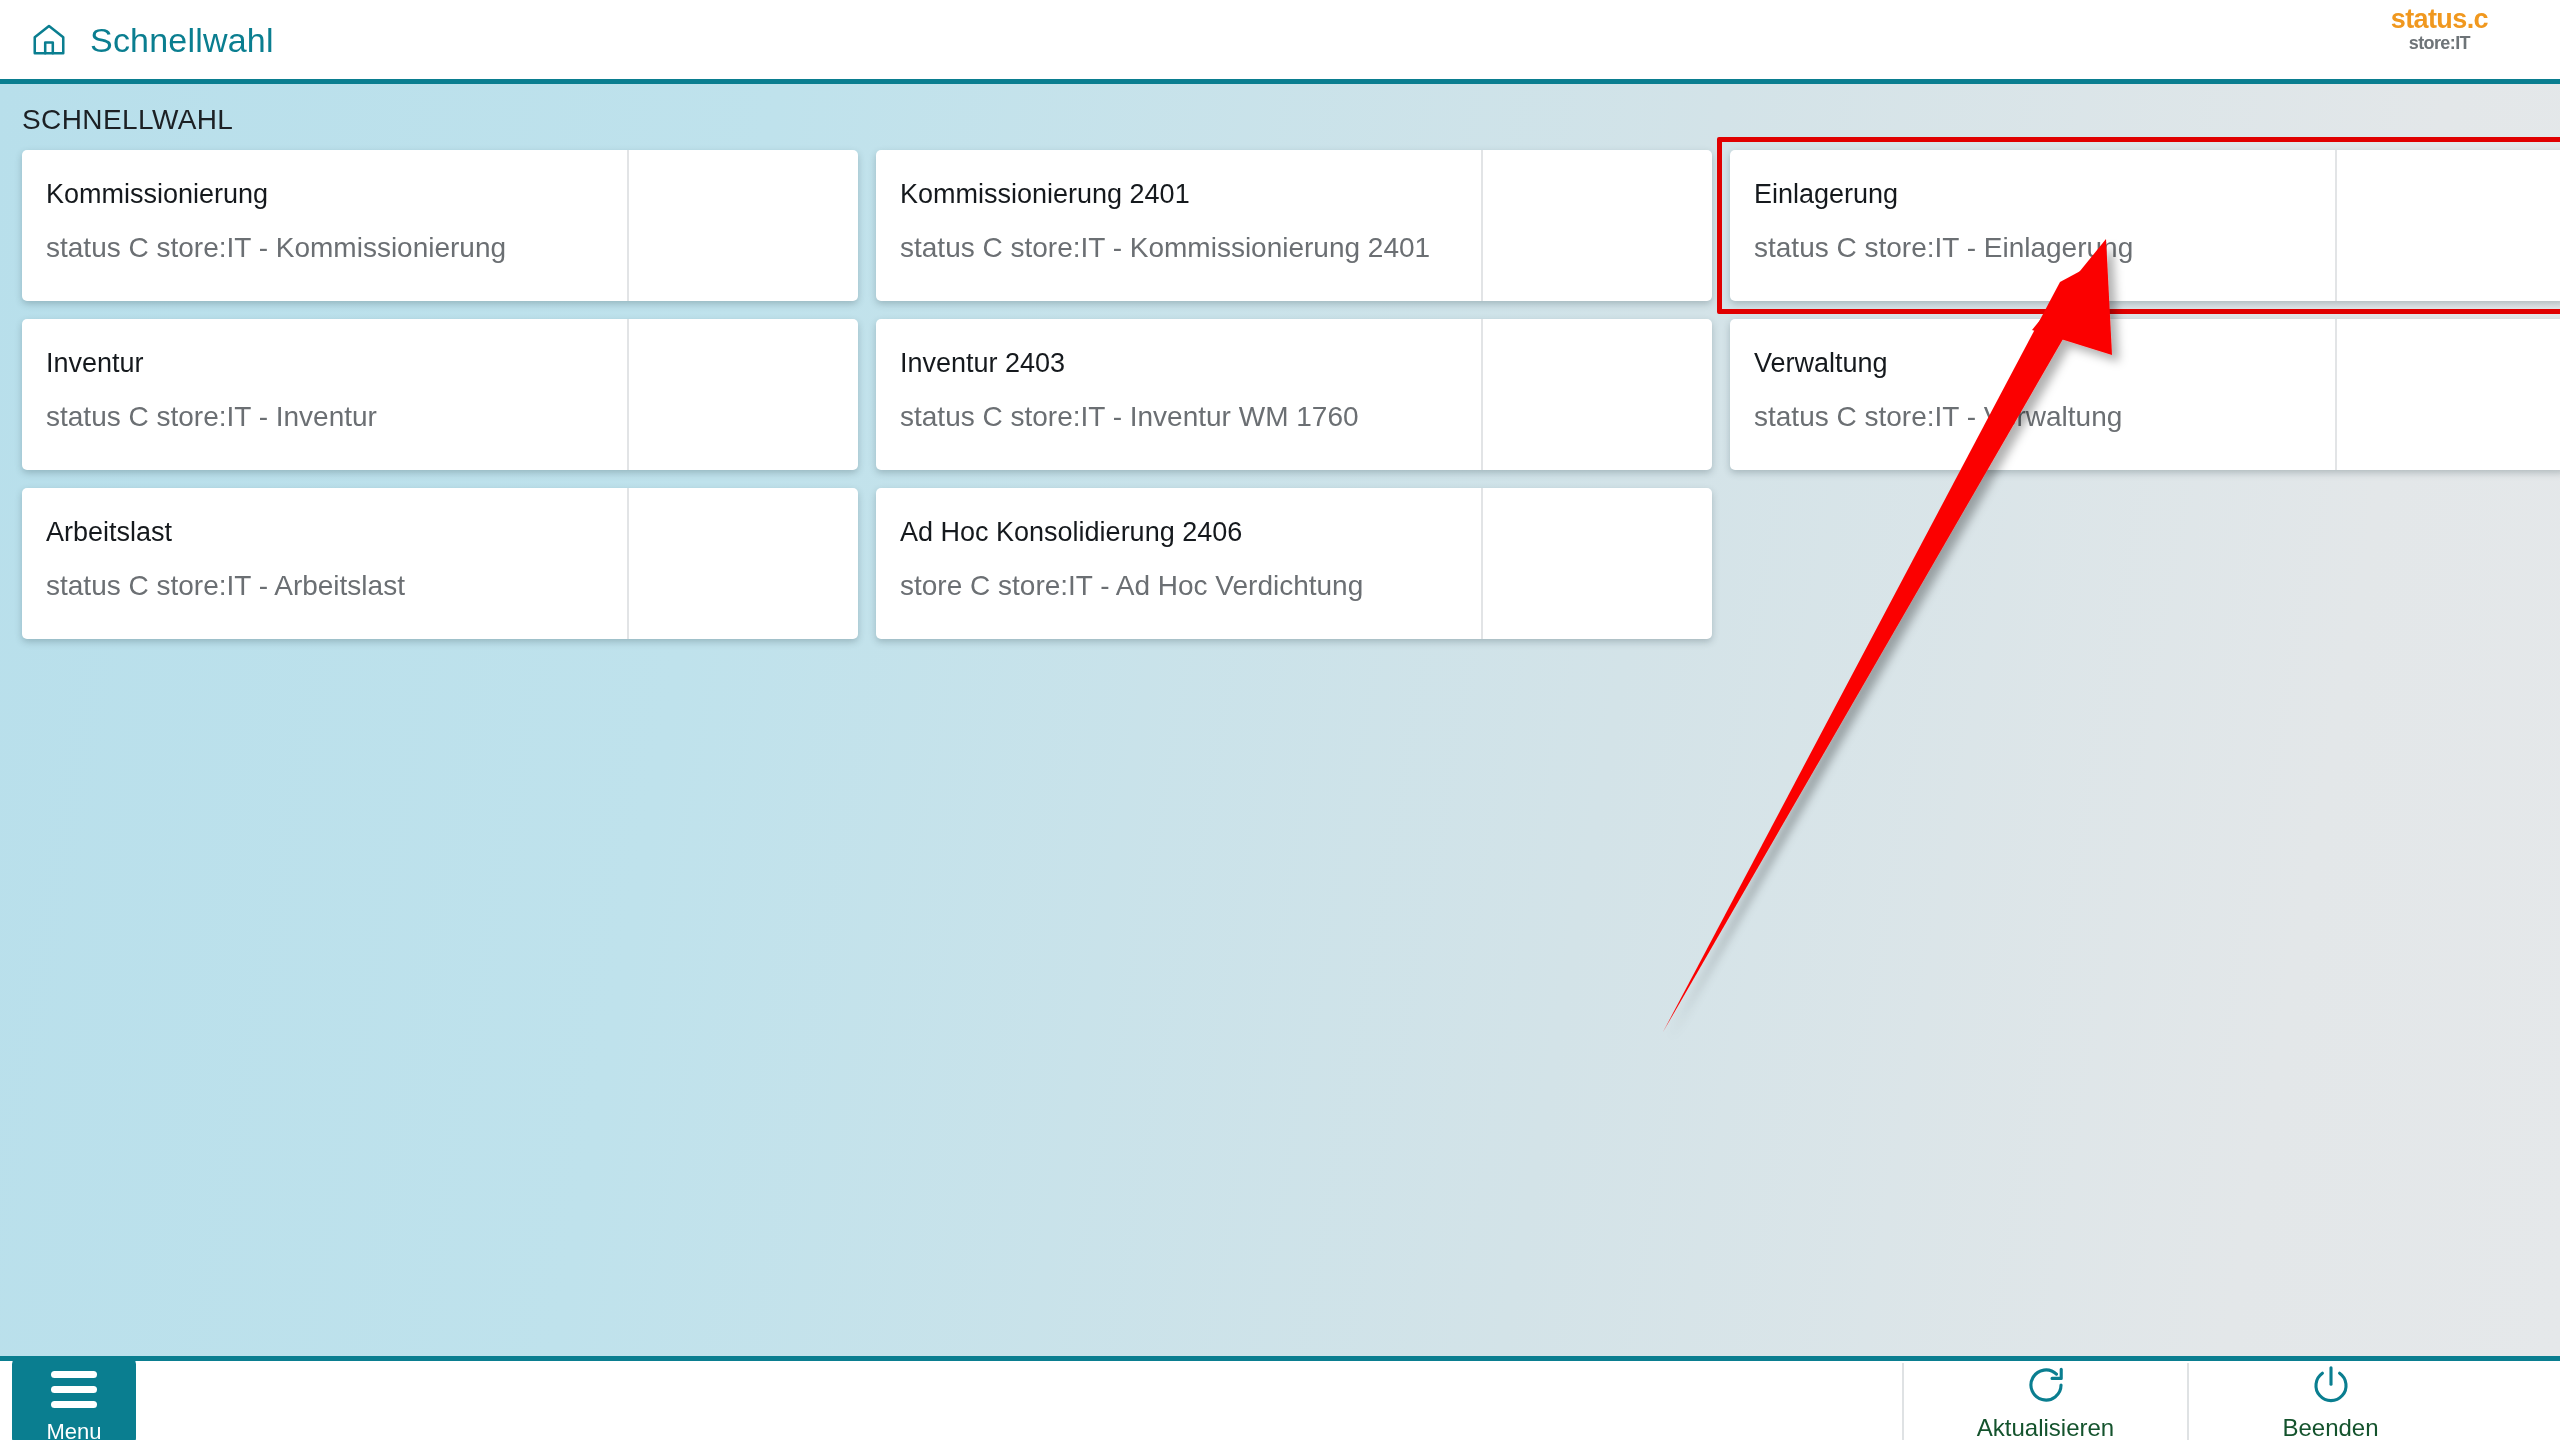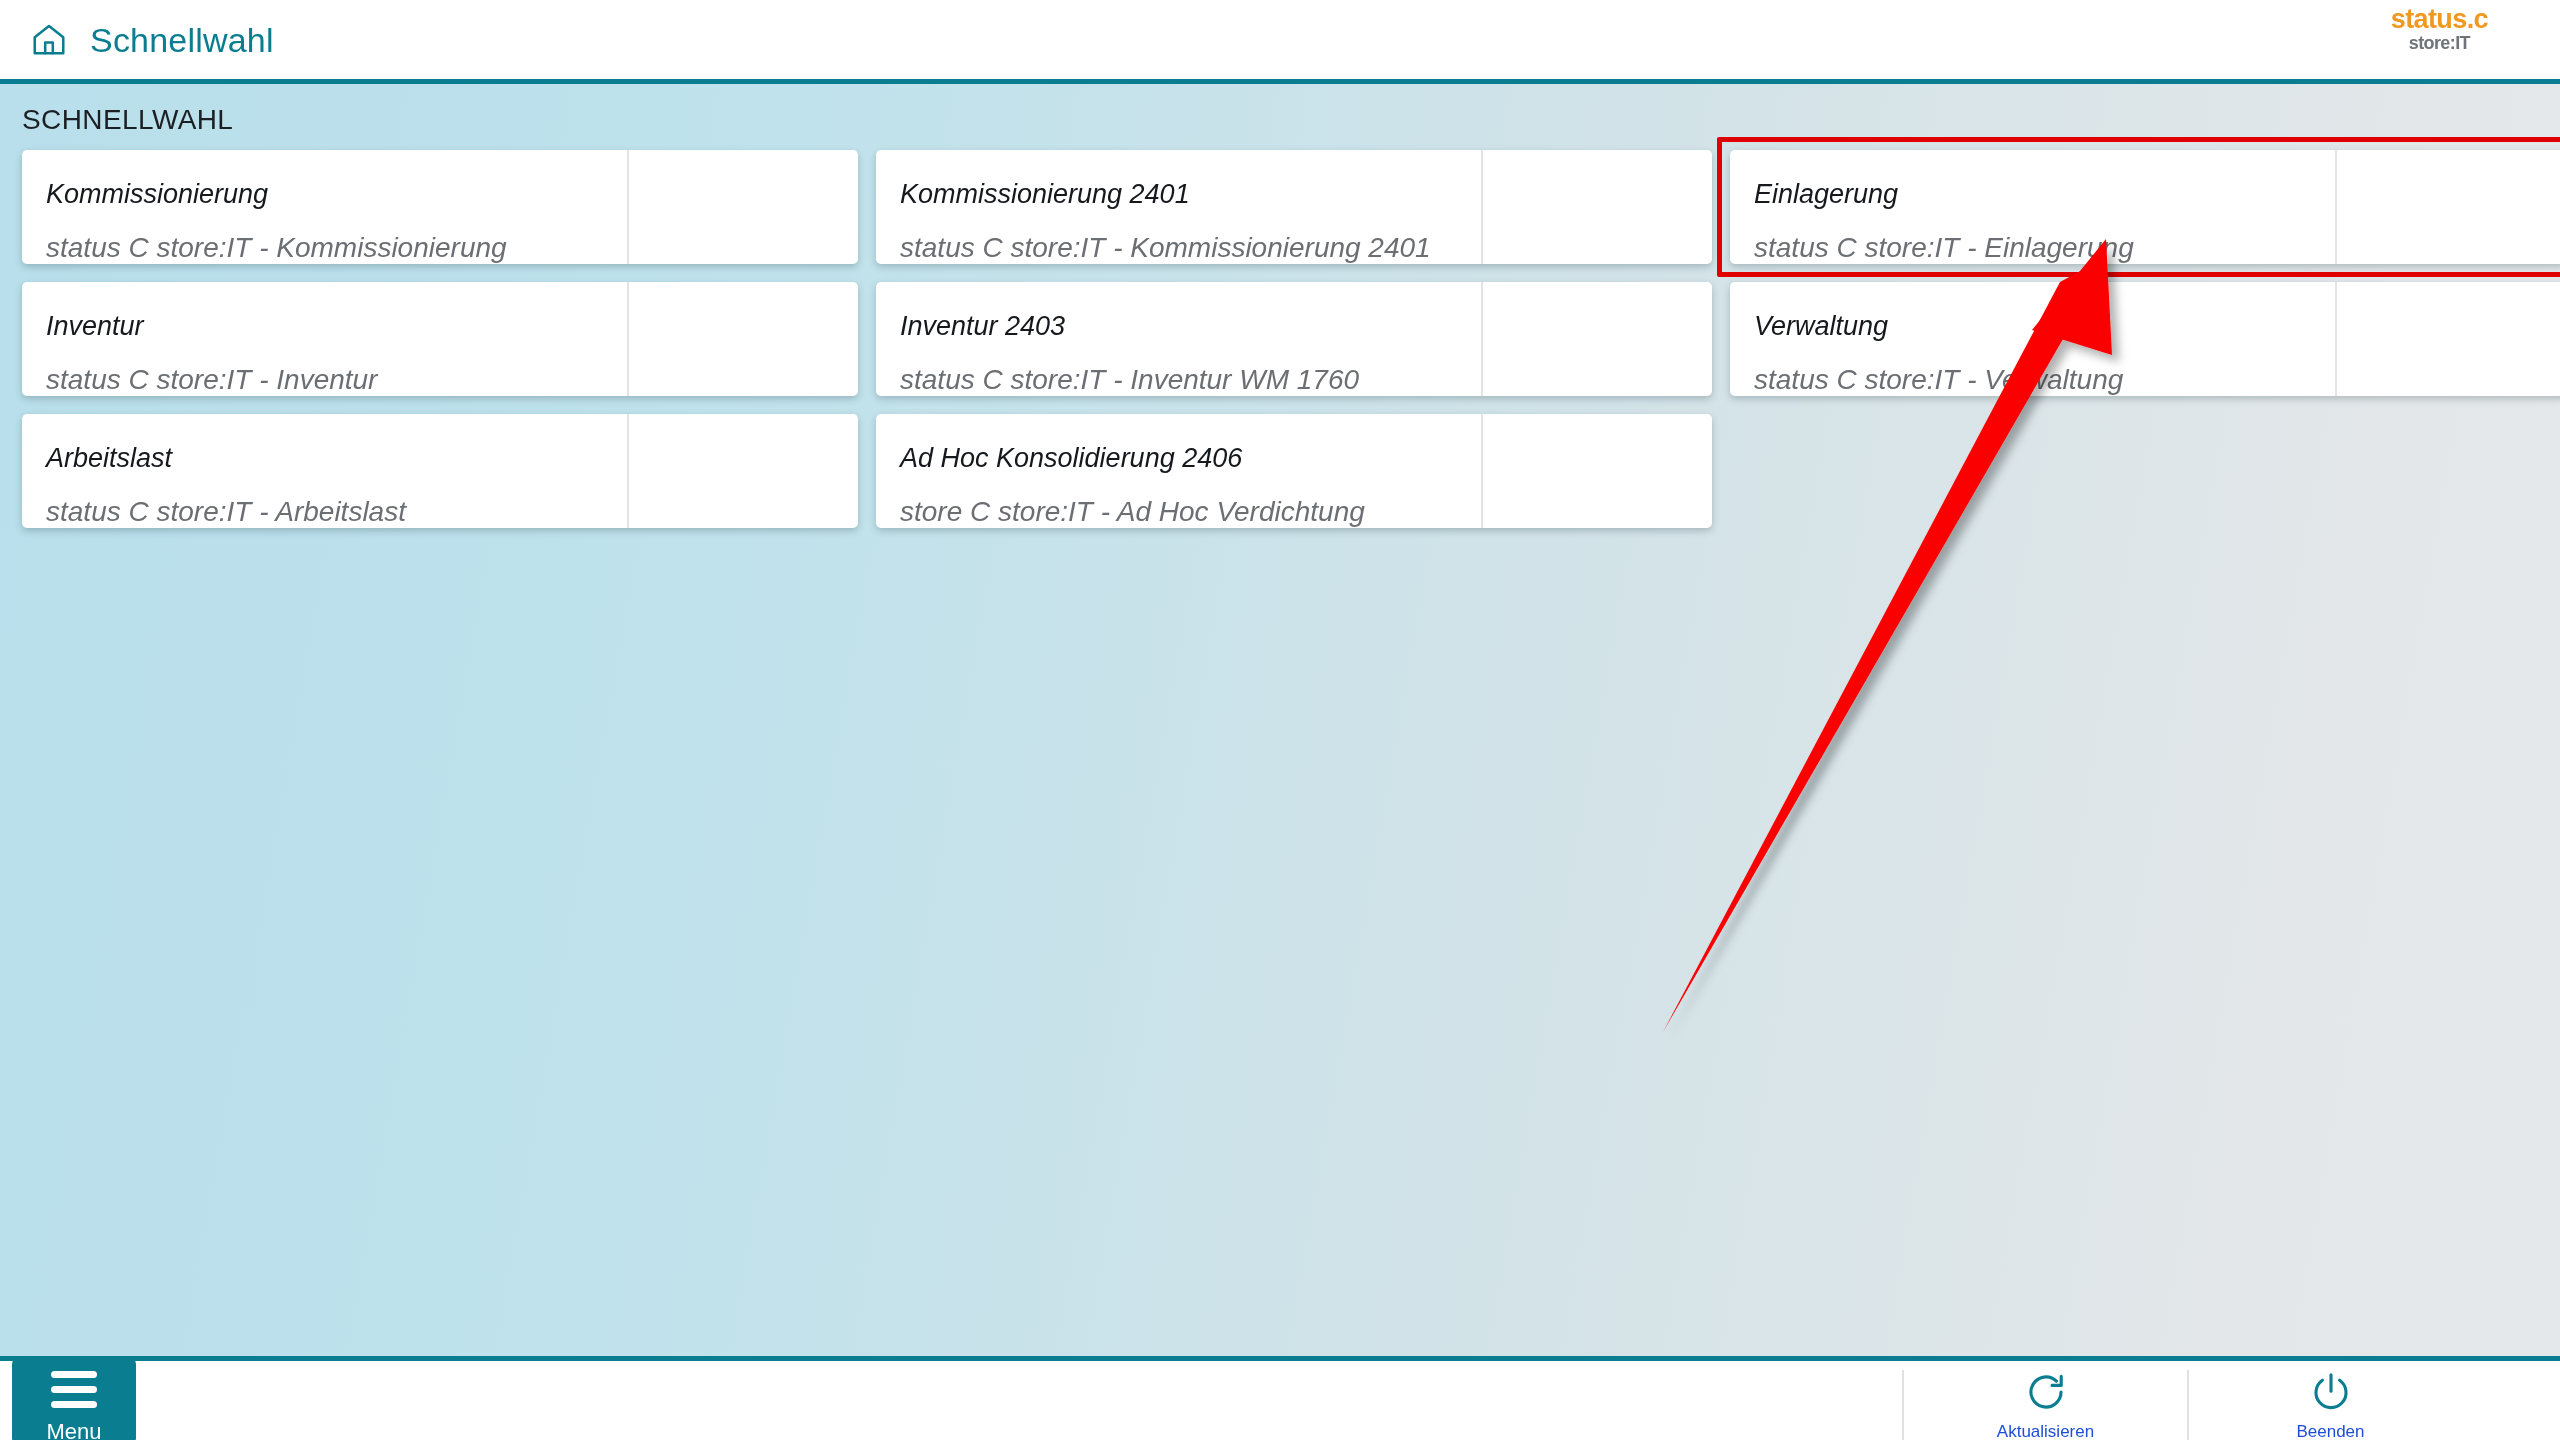--- a/index.html
+++ b/index.html
@@ -94,28 +94,27 @@
     display: grid;
     grid-template-columns: 836px 836px 836px;
     gap: 18px 18px;
     width: 2560px;
   }
 
   .tile-wrap { position: relative; }
 
   .tile {
     position: relative;
-    height: 114px;
+    height: 151px;
     background: #ffffff;
     border-radius: 5px;
     box-shadow: 0 3px 7px rgba(40, 60, 70, 0.26);
     display: flex;
     overflow: hidden;
     cursor: pointer;
-    font-style: italic;
   }
   .tile-body {
     flex: 0 0 605px;
     padding: 28px 0 0 24px;
   }
   .tile-title {
     font-size: 27px;
     color: #15191d;
     font-weight: 400;
     line-height: 1.2;
@@ -205,22 +204,22 @@
     display: flex;
     flex-direction: column;
     align-items: center;
     justify-content: center;
     gap: 9px;
     cursor: pointer;
   }
   .footer-action:last-child { padding-right: 0; }
   .footer-action svg { display: block; }
   .footer-action .lbl {
-    font-size: 17px;
-    color: #1d4ed8;
+    font-size: 24px;
+    color: #14532d;
     line-height: 1;
   }
   .footer-spacer { flex: 1 1 auto; }
   .footer-right { display: flex; margin-right: 88px; }
 </style>
 </head>
 <body>
 
 <div id="app">
 

